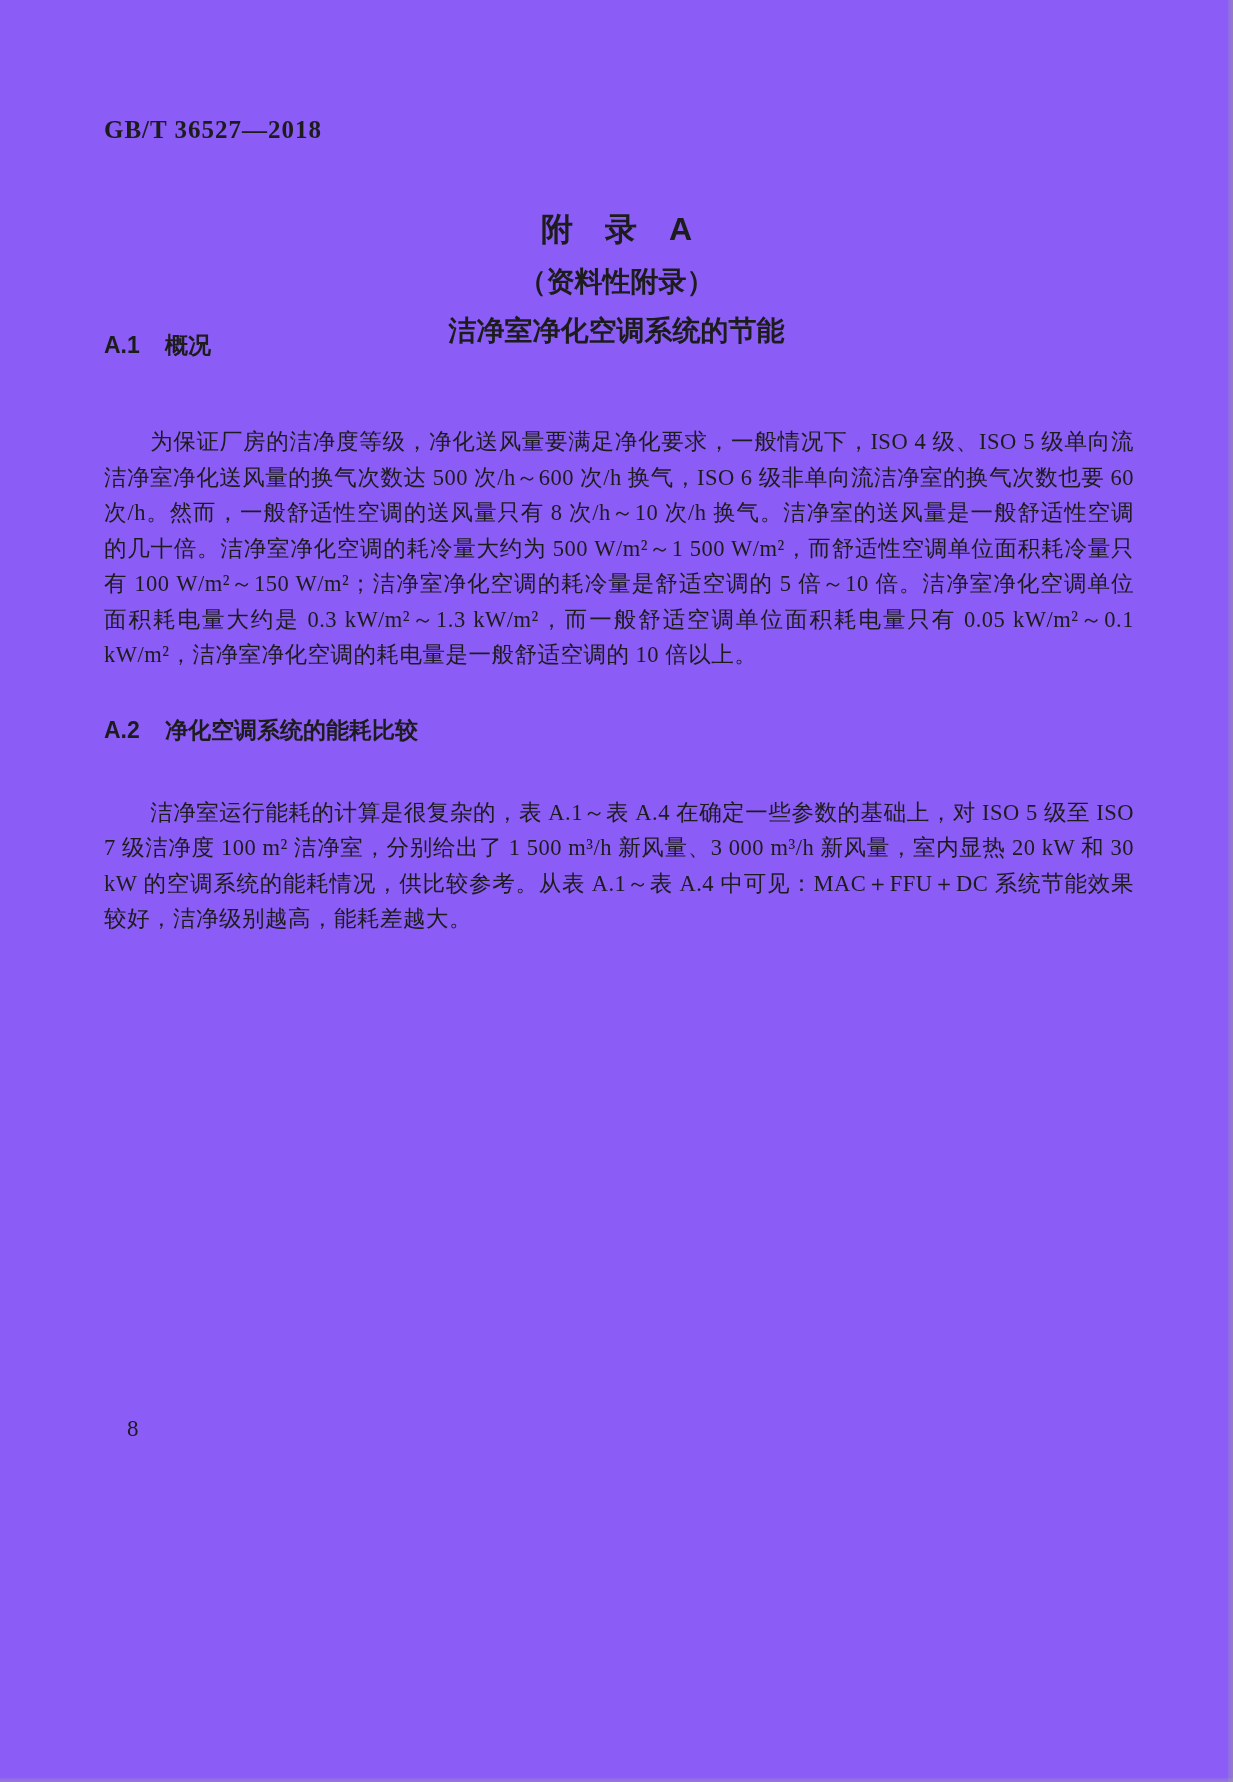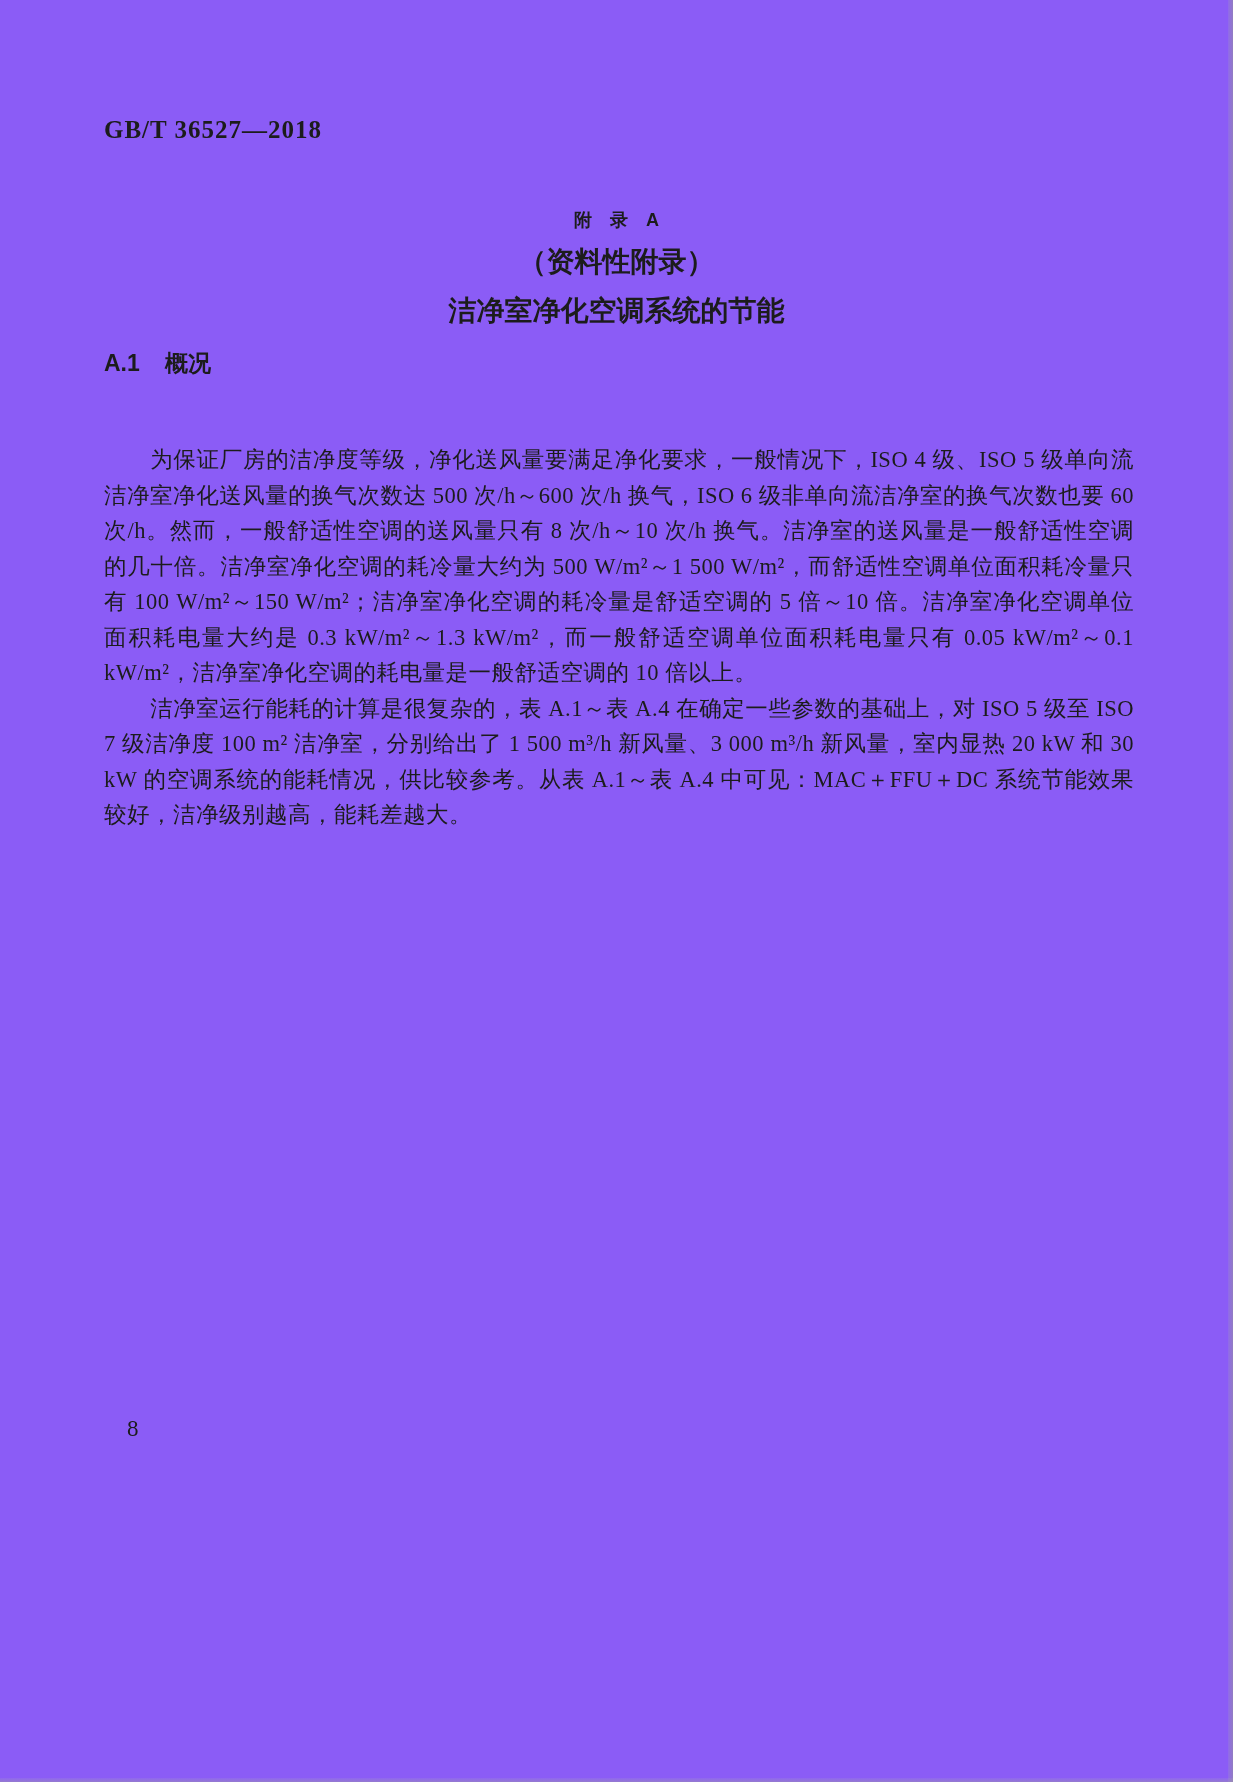--- a/index.html
+++ b/index.html
@@ -41,33 +41,33 @@
   .title-block {
     position: absolute;
     top: 208px;
     left: 0;
     width: 100%;
     text-align: center;
     font-family: "Liberation Sans", "DejaVu Sans", sans-serif;
     font-weight: bold;
   }
   .title-line1 {
-    font-size: 18px;
+    font-size: 32px;
     margin-bottom: 11px;
   }
   .title-line2 {
     font-size: 28px;
     margin-bottom: 11px;
   }
   .title-line3 {
     font-size: 28px;
   }
   .content {
     position: absolute;
-    top: 348px;
+    top: 330px;
     left: 104px;
     width: 1030px;
   }
   .section-heading {
     font-family: "Liberation Sans", "DejaVu Sans", sans-serif;
     font-weight: bold;
     font-size: 23px;
     line-height: 30px;
     margin: 0;
   }
@@ -110,20 +110,23 @@
 
   <div class="content">
 
     <div class="section-heading heading-a1">
       <span class="heading-number">A.1</span><span>概况</span>
     </div>
 
 
     <p>为保证厂房的洁净度等级，净化送风量要满足净化要求，一般情况下，ISO 4 级、ISO 5 级单向流洁净室净化送风量的换气次数达 500 次/h～600 次/h 换气，ISO 6 级非单向流洁净室的换气次数也要 60 次/h。然而，一般舒适性空调的送风量只有 8 次/h～10 次/h 换气。洁净室的送风量是一般舒适性空调的几十倍。洁净室净化空调的耗冷量大约为 500 W/m²～1 500 W/m²，而舒适性空调单位面积耗冷量只有 100 W/m²～150 W/m²；洁净室净化空调的耗冷量是舒适空调的 5 倍～10 倍。洁净室净化空调单位面积耗电量大约是 0.3 kW/m²～1.3 kW/m²，而一般舒适空调单位面积耗电量只有 0.05 kW/m²～0.1 kW/m²，洁净室净化空调的耗电量是一般舒适空调的 10 倍以上。</p>
 
+    <div class="section-heading heading-a2">
+      <span class="heading-number">A.2</span><span>净化空调系统的能耗比较</span>
+    </div>
 
     <p>洁净室运行能耗的计算是很复杂的，表 A.1～表 A.4 在确定一些参数的基础上，对 ISO 5 级至 ISO 7 级洁净度 100 m² 洁净室，分别给出了 1 500 m³/h 新风量、3 000 m³/h 新风量，室内显热 20 kW 和 30 kW 的空调系统的能耗情况，供比较参考。从表 A.1～表 A.4 中可见：MAC＋FFU＋DC 系统节能效果较好，洁净级别越高，能耗差越大。</p>
 
   </div>
 
   <div class="page-num">8</div>
 
 </div>
 
 </body></html>

